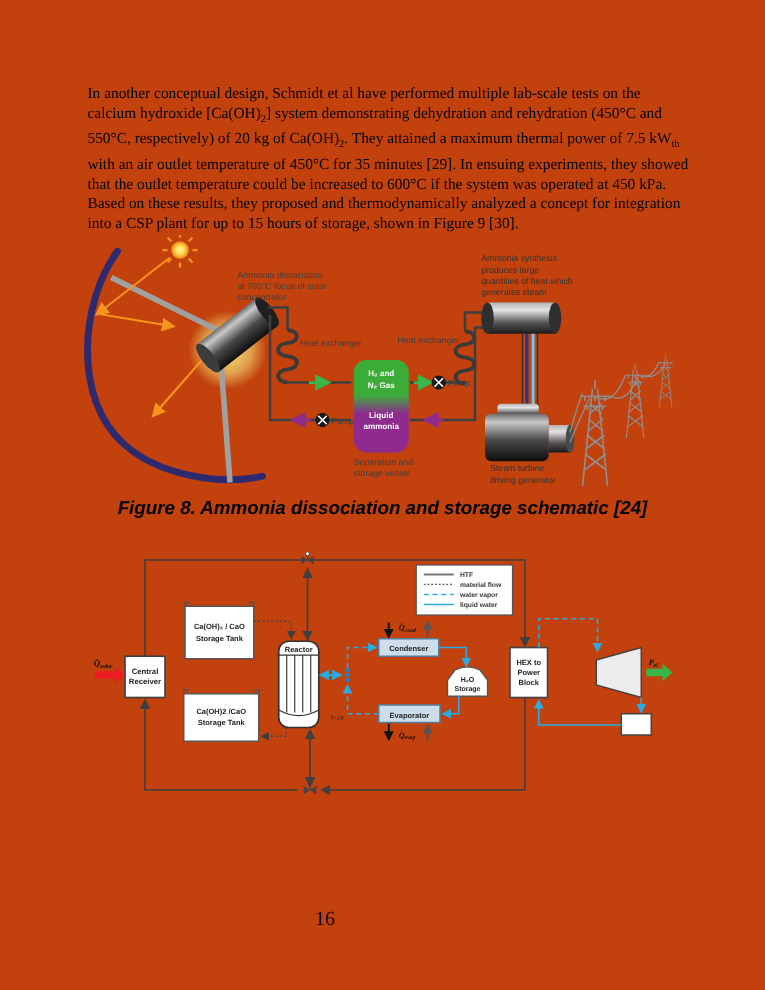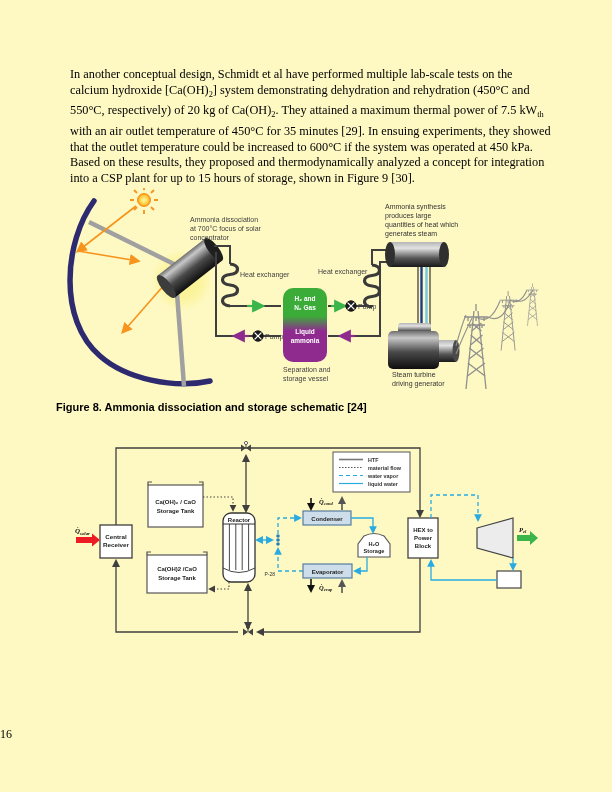--- a/index.html
+++ b/index.html
@@ -1,25 +1,25 @@
 <!DOCTYPE html>
 <html><head>
 <meta charset="utf-8">
 <style>
   html,body{margin:0;padding:0;background:#888;}
-  #page{position:relative;width:612px;height:792px;background:#fef9c3;margin:0 auto;overflow:hidden;
+  #page{position:relative;width:612px;height:792px;background:#c2410c;margin:0 auto;overflow:hidden;
         font-family:"Liberation Serif","DejaVu Serif",serif;color:#000;}
   #body-text{position:absolute;left:70px;top:67px;width:481px;font-size:12.3px;line-height:15.9px;text-align:left;}
   #body-text sub{font-size:0.68em;}
   .fig{position:absolute;}
-  .caption{position:absolute;left:56px;width:500px;text-align:left;
-           font-family:"Liberation Sans","DejaVu Sans",sans-serif;font-weight:bold;font-size:11px;line-height:12.5px;color:#000;}
+  .caption{position:absolute;left:56px;width:500px;text-align:center;
+           font-family:"Liberation Sans","DejaVu Sans",sans-serif;font-weight:bold;font-size:15px;line-height:12.5px;color:#000;font-style:italic;}
   #fig8-caption{top:401px;}
   #fig9-caption{top:651px;width:490px;left:61px;}
-  #page-number{position:absolute;top:727px;left:0;width:520px;text-align:left;font-size:12px;}
+  #page-number{position:absolute;top:727px;left:0;width:520px;text-align:center;font-size:16px;}
   svg text{font-family:"Liberation Sans","DejaVu Sans",sans-serif;}
   .qlbl{font-family:"Liberation Serif","DejaVu Serif",serif;font-style:italic;font-weight:bold;}
 </style>
 </head>
 <body>
 
 <div id="page">
 
   <div id="body-text"><span>In another conceptual design, Schmidt et al have performed multiple lab-scale tests on the calcium hydroxide [Ca(OH)</span><sub>2</sub><span>] system demonstrating dehydration and rehydration (450°C and 550°C, respectively) of 20 kg of Ca(OH)</span><sub>2</sub><span>. They attained a maximum thermal power of 7.5 kW</span><sub>th</sub><span> with an air outlet temperature of 450°C for 35 minutes [29]. In ensuing experiments, they showed that the outlet temperature could be increased to 600°C if the system was operated at 450 kPa. Based on these results, they proposed and thermodynamically analyzed a concept for integration into a CSP plant for up to 15 hours of storage, shown in Figure 9 [30].</span></div>
 

